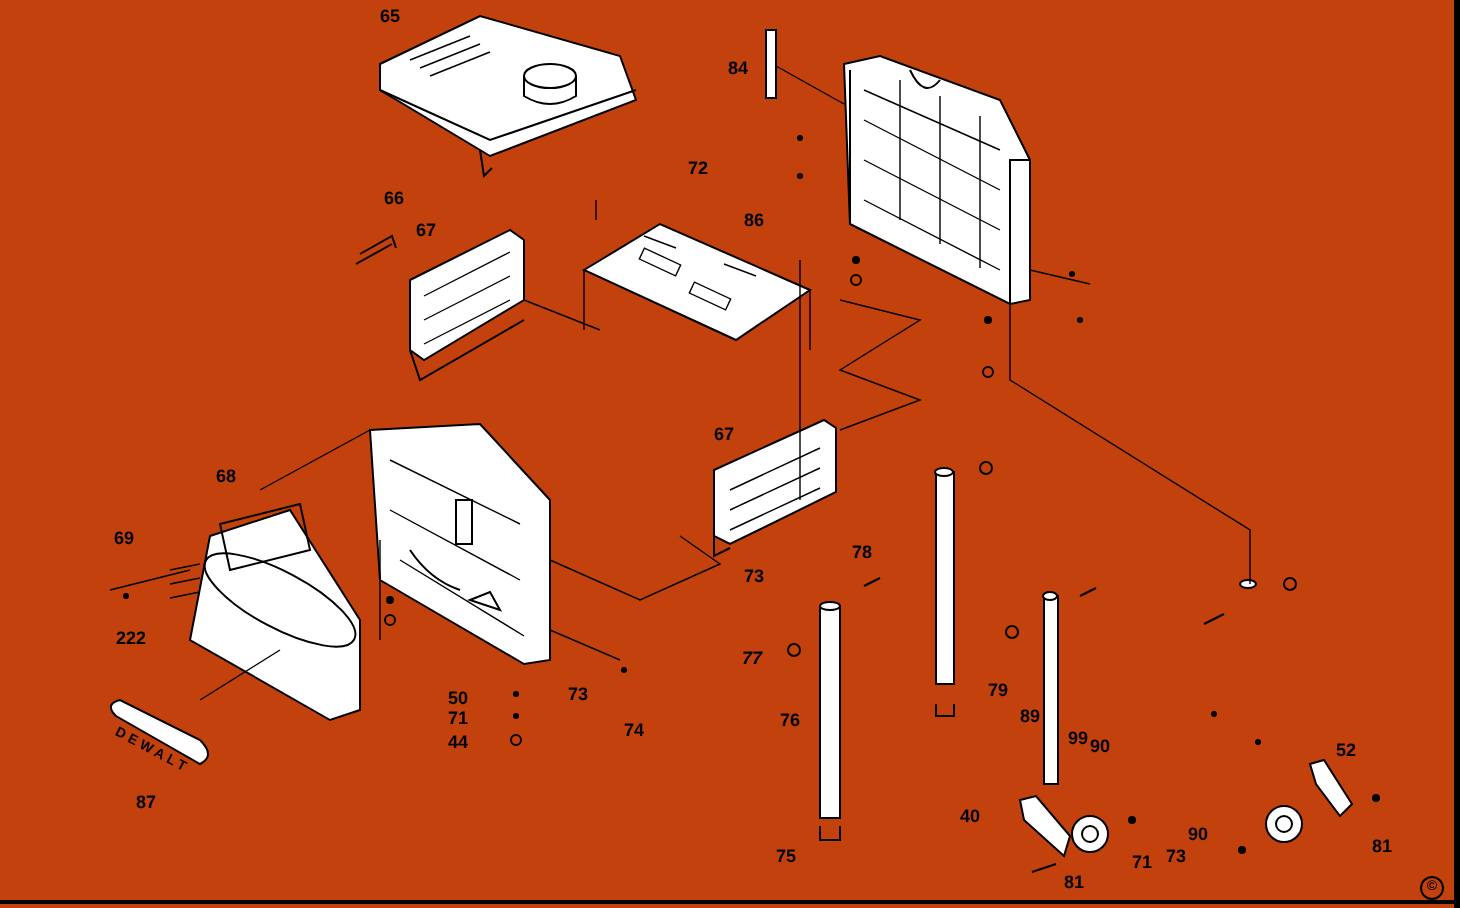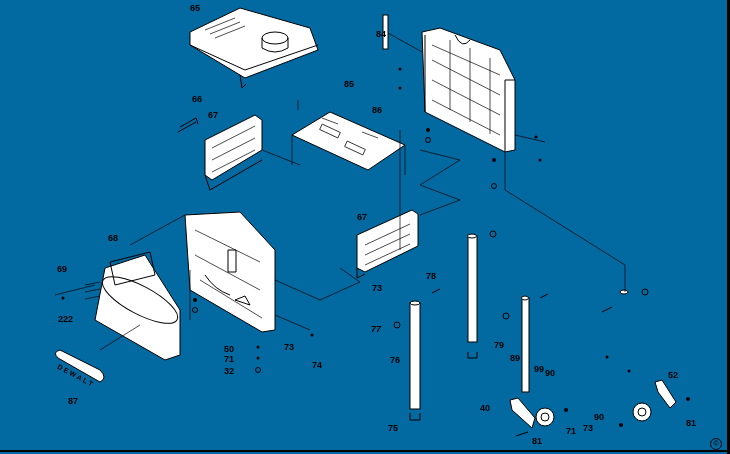--- a/index.html
+++ b/index.html
@@ -1,18 +1,18 @@
 <!DOCTYPE html>
 <html><head>
 <meta charset="utf-8">
 <style>
   html, body { margin: 0; padding: 0; background: #ffffff; }
   #stage {
     position: relative; width: 730px; height: 454px; overflow: hidden;
-    background: #0369a1; font-family: "Liberation Sans", sans-serif;
+    background: #c2410c; font-family: "Liberation Sans", sans-serif;
   }
   #stage svg { position: absolute; left: 0; top: 0; }
   .lbl {
     position: absolute; font-family: "Liberation Sans", sans-serif;
     font-size: 9px; font-weight: bold; color: #000; line-height: 9px; white-space: nowrap;
   }
   .border-right { position: absolute; right: 0; top: 0; width: 3px; height: 454px; background: #000; }
   .border-bottom { position: absolute; left: 0; bottom: 2px; width: 730px; height: 2px; background: #000; }
   .copyright {
     position: absolute; left: 710px; top: 438px; width: 10px; height: 10px;
@@ -165,37 +165,37 @@
   <span class="lbl" style="left:190px;top:4px;">65</span>
   <span class="lbl" style="left:176px;top:95px;margin-left:16px;">66</span>
   <span class="lbl" style="left:208px;top:111px;">67</span>
   <span class="lbl" style="left:357px;top:213px;">67</span>
   <span class="lbl" style="left:108px;top:234px;">68</span>
   <span class="lbl" style="left:57px;top:265px;text-align:right;">69</span>
   <span class="lbl" style="left:58px;top:315px;">222</span>
   <span class="lbl" style="left:68px;top:397px;">87</span>
   <span class="lbl" style="left:224px;top:345px;">50</span>
   <span class="lbl" style="left:224px;top:355px;">71</span>
-  <span class="lbl" style="left:224px;top:367px;">32</span>
+  <span class="lbl" style="left:224px;top:367px;">44</span>
   <span class="lbl" style="left:284px;top:343px;">73</span>
   <span class="lbl" style="left:372px;top:284px;">73</span>
   <span class="lbl" style="left:583px;top:424px;">73</span>
   <span class="lbl" style="left:312px;top:361px;">74</span>
   <span class="lbl" style="left:388px;top:424px;">75</span>
   <span class="lbl" style="left:390px;top:356px;">76</span>
   <span class="lbl" style="left:371px;top:325px;font-style:italic;">77</span>
   <span class="lbl" style="left:426px;top:272px;">78</span>
   <span class="lbl" style="left:494px;top:341px;">79</span>
   <span class="lbl" style="left:480px;top:404px;">40</span>
   <span class="lbl" style="left:532px;top:437px;">81</span>
   <span class="lbl" style="left:686px;top:419px;">81</span>
   <span class="lbl" style="left:566px;top:427px;">71</span>
   <span class="lbl" style="left:668px;top:371px;">52</span>
-  <span class="lbl" style="left:376px;top:30px;">84</span>
-  <span class="lbl" style="left:344px;top:80px;">85</span>
+  <span class="lbl" style="left:364px;top:30px;">84</span>
+  <span class="lbl" style="left:344px;top:80px;">72</span>
   <span class="lbl" style="left:372px;top:106px;text-align:right;">86</span>
   <span class="lbl" style="left:510px;top:354px;">89</span>
   <span class="lbl" style="left:534px;top:365px;">99</span>
   <span class="lbl" style="left:545px;top:369px;">90</span>
   <span class="lbl" style="left:594px;top:413px;">90</span>
 
   <span class="lbl" style="left:60px;top:362px;font-size:7px;letter-spacing:2px;transform:rotate(28deg);transform-origin:left top;">DEWALT</span>
 
   <div class="copyright">©</div>
   <div class="border-right"></div>

